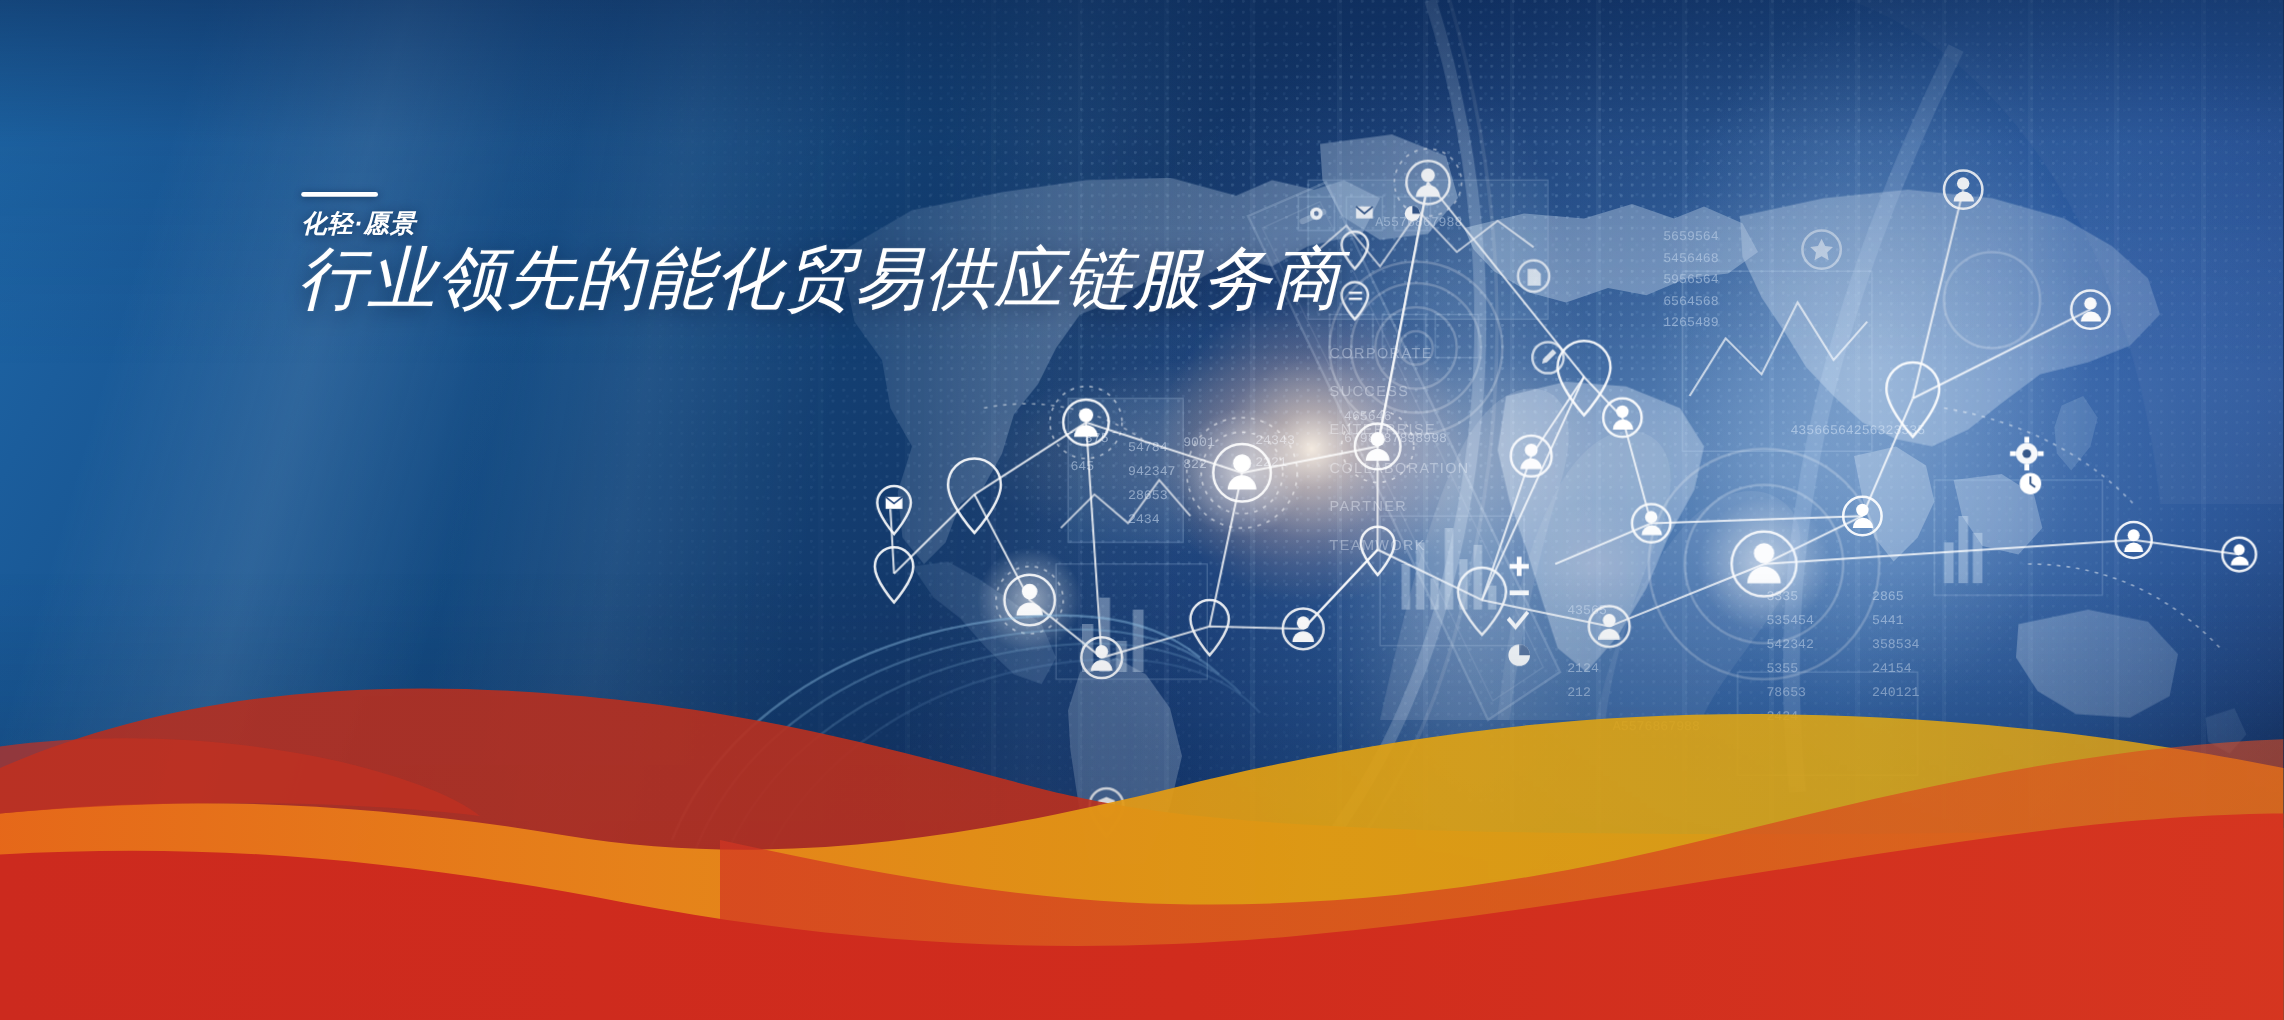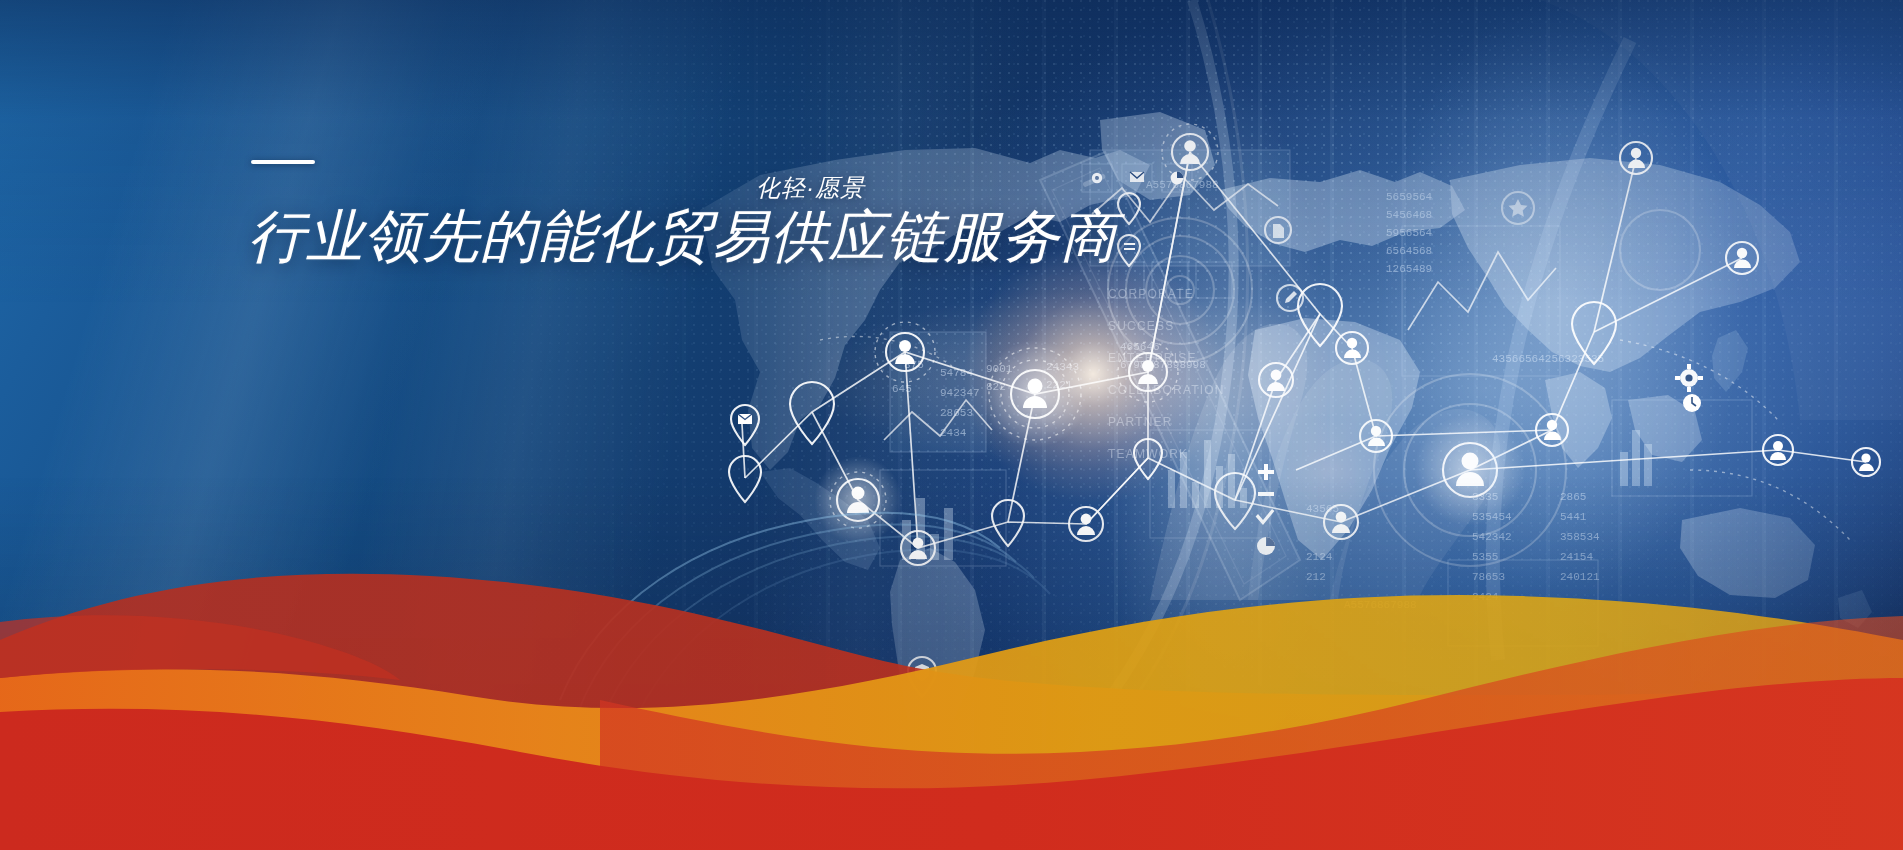--- a/index.html
+++ b/index.html
@@ -102,22 +102,22 @@
   #since{
     font-size:44px; font-weight:bold; font-style:italic;
     letter-spacing:.5px; line-height:1; margin:0 0 14px 0;
     text-shadow:0 2px 12px rgba(4,20,48,.6);
   }
   #rule{
     width:64px;height:4px;background:#fff;border-radius:2px;margin:0 0 12px 1px;
     box-shadow:0 1px 6px rgba(4,20,48,.5);
   }
   #sub{
-    font-size:24px;font-weight:normal;font-style:italic;letter-spacing:1px;
-    line-height:1;margin:0 0 6px 1px;text-align:center;
+    font-size:21px;font-weight:bold;font-style:italic;letter-spacing:1px;
+    line-height:1;margin:0 0 6px 1px;
   }
   #head{
     font-size:57px;font-weight:normal;font-style:italic;
     letter-spacing:1px;line-height:1.08;margin:0 0 0 -2px;white-space:nowrap;
     text-shadow:0 3px 16px rgba(4,20,48,.55), 0 0 2px rgba(255,255,255,.25);
   }
 
   
   #graphics{pointer-events:none;}
   #waves{pointer-events:none;}

